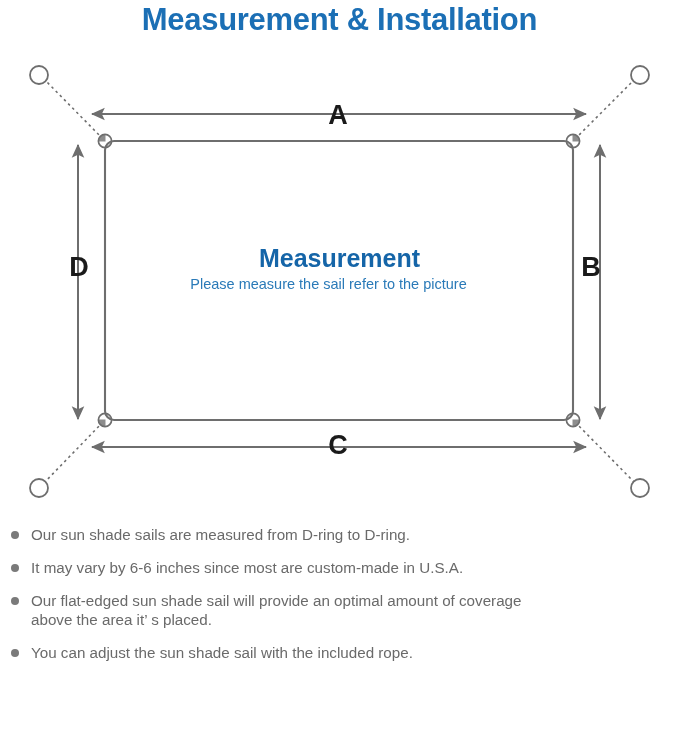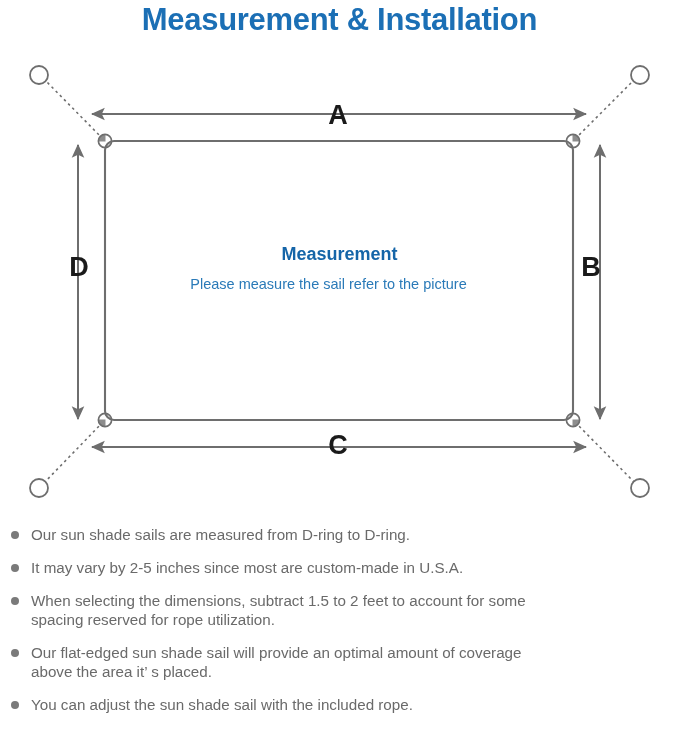--- a/index.html
+++ b/index.html
@@ -41,21 +41,21 @@
     display: block;
   }
 
   
   .center-title {
     position: absolute;
     left: 0;
     top: 196px;
     width: 679px;
     text-align: center;
-    font-size: 18px;
+    font-size: 25px;
     font-weight: bold;
     color: #1565a8;
   }
   .center-sub {
     position: absolute;
     left: 0;
     top: 228px;
     width: 657px;
     text-align: center;
     font-size: 14.5px;
@@ -167,25 +167,21 @@
   <div class="dim-label dim-D">D</div>
 </div>
 
 <div class="notes">
   <div class="note-row">
     <span class="bullet"></span>
     <span>Our sun shade sails are measured from D-ring to D-ring.</span>
   </div>
   <div class="note-row">
     <span class="bullet"></span>
-    <span>It may vary by 2-5 inches since most are custom-made in U.S.A.</span>
-  </div>
-  <div class="note-row">
-    <span class="bullet"></span>
-    <span>When selecting the dimensions, subtract 1.5 to 2 feet to account for some spacing reserved for rope utilization.</span>
+    <span>It may vary by 6-6 inches since most are custom-made in U.S.A.</span>
   </div>
   <div class="note-row">
     <span class="bullet"></span>
     <span>Our flat-edged sun shade sail will provide an optimal amount of coverage above the area it’ s placed.</span>
   </div>
   <div class="note-row">
     <span class="bullet"></span>
     <span>You can adjust the sun shade sail with the included rope.</span>
   </div>
 </div>

